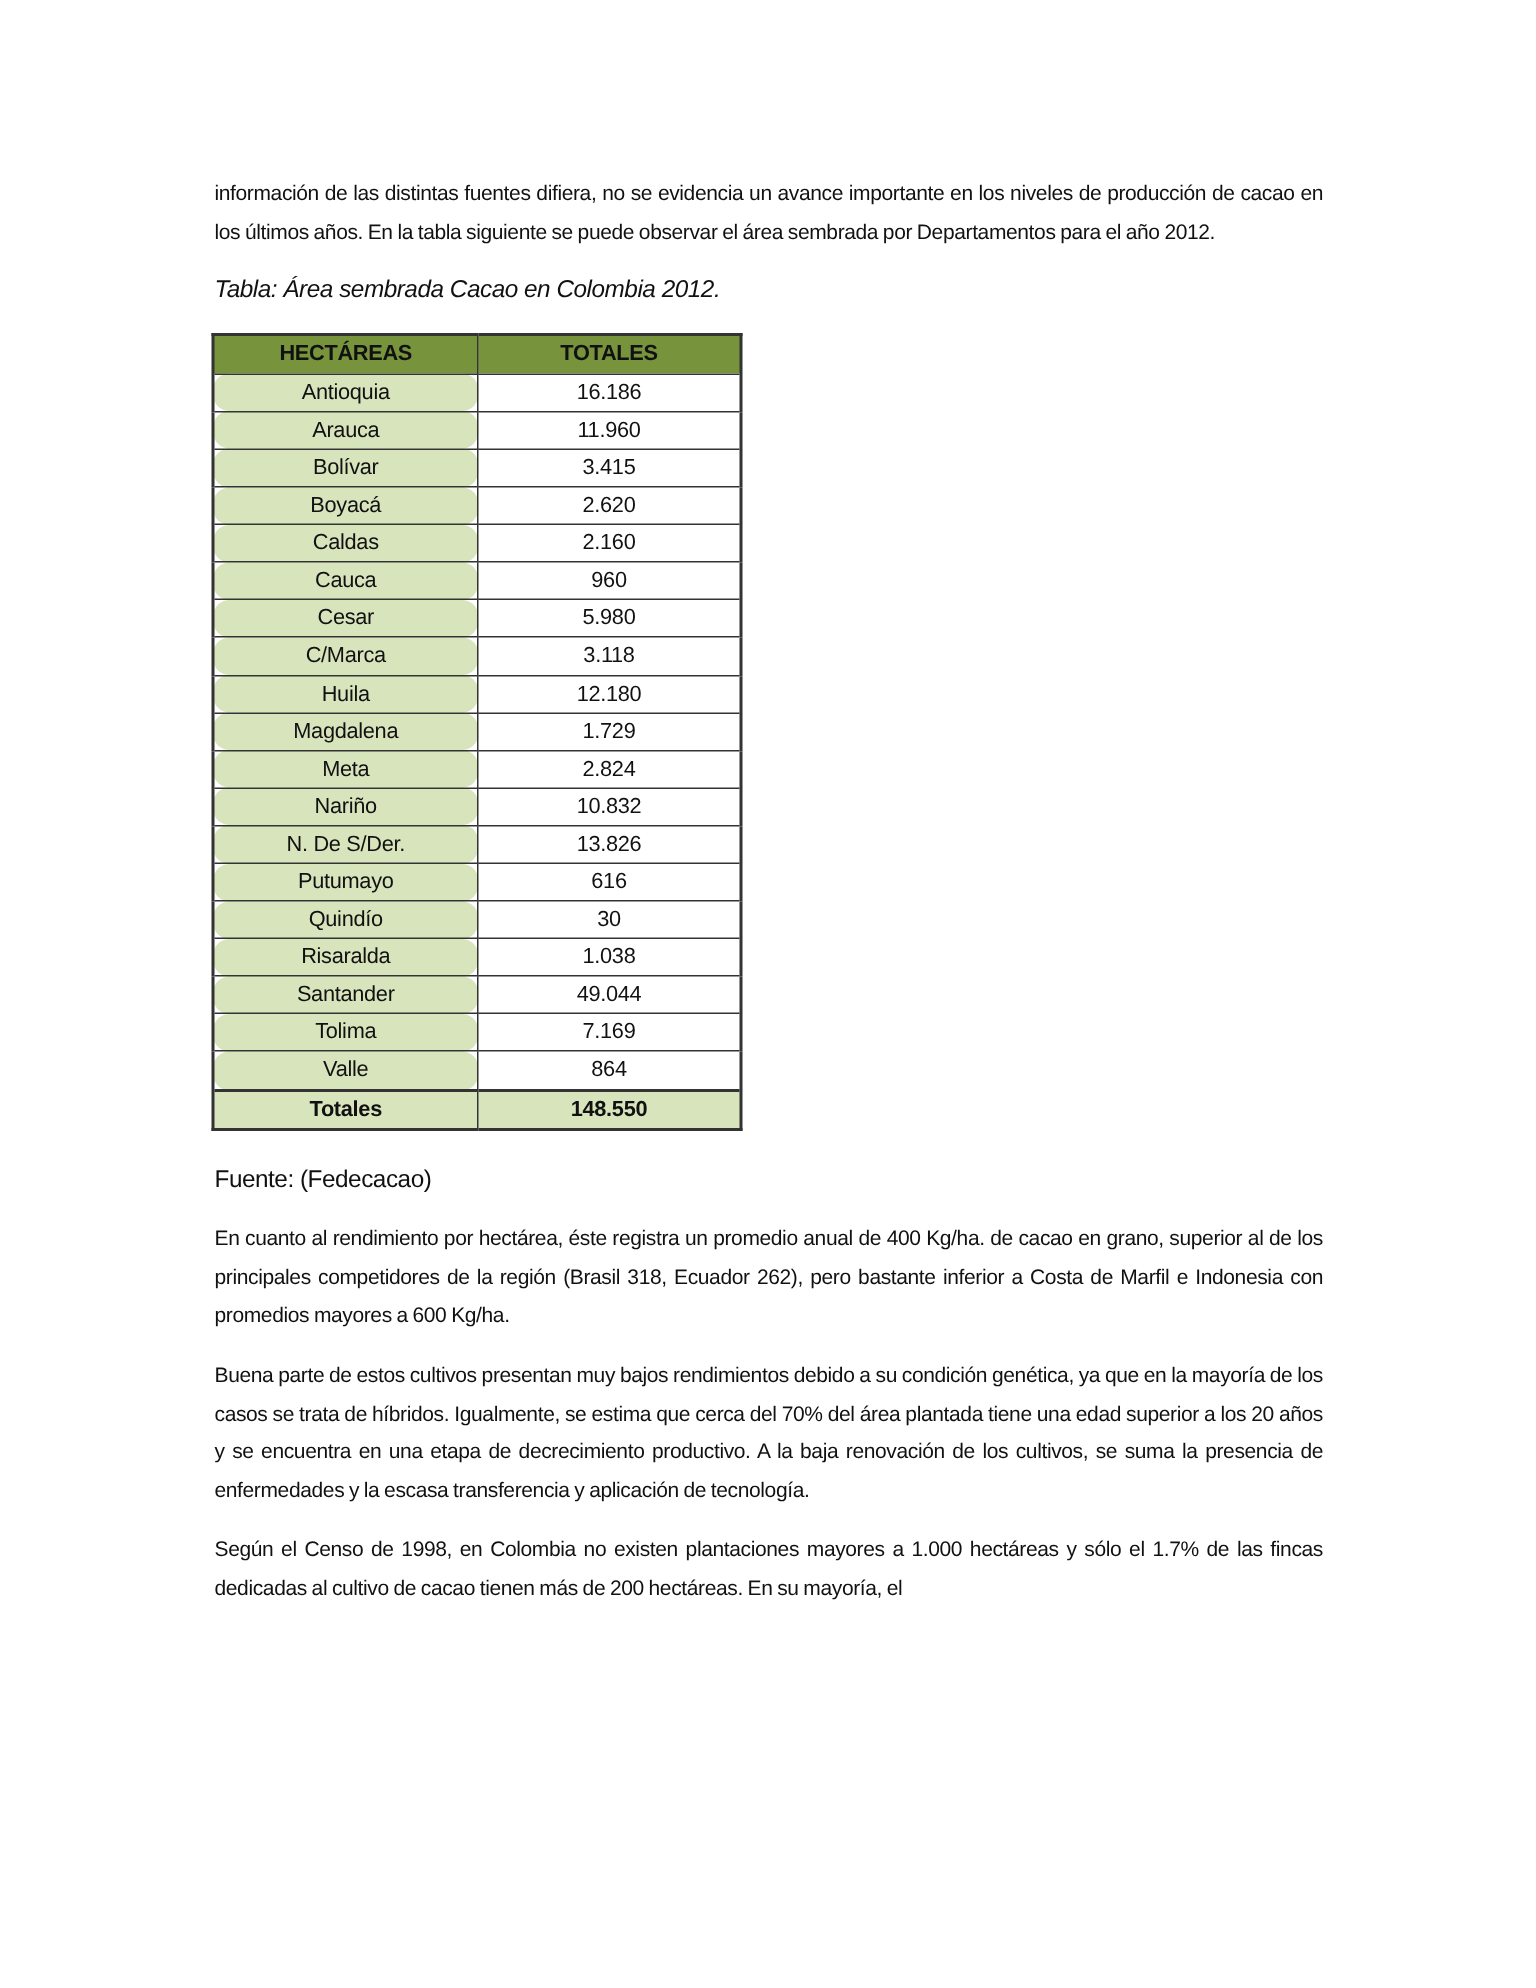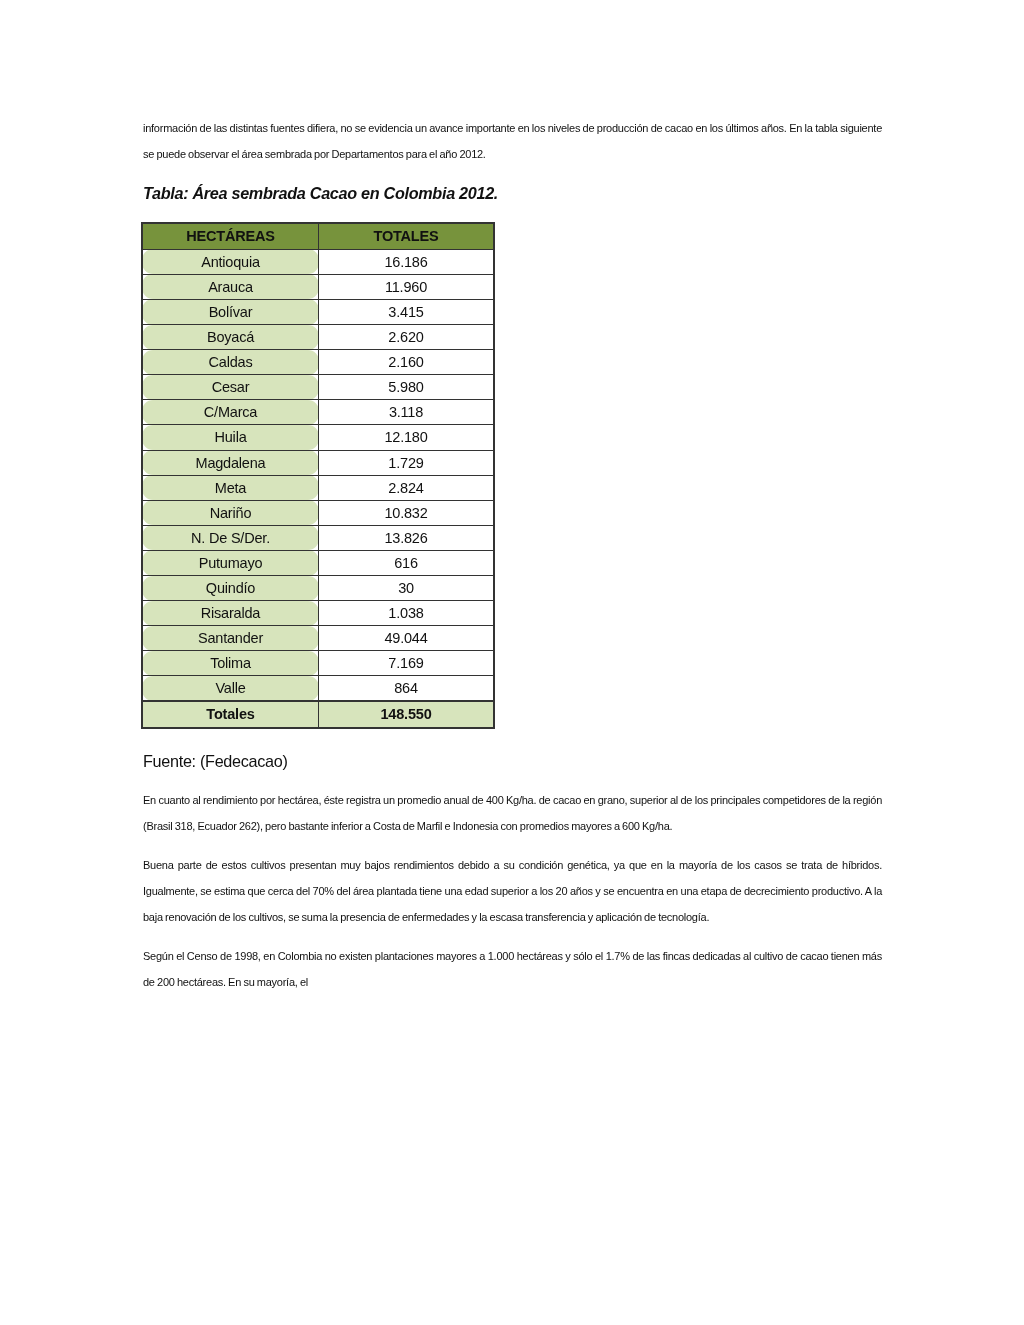--- a/index.html
+++ b/index.html
@@ -15,30 +15,30 @@
       color: #111111;
       overflow: hidden;
     }
     .page {
       position: absolute;
       left: 143px;
       top: 116px;
       width: 739px;
     }
     .para {
-      font-size: 11px;
+      font-size: 14px;
       line-height: 25.6px;
       text-align: justify;
       margin: 0 0 14px 0;
       letter-spacing: -0.25px;
       word-spacing: -0.5px;
     }
     .caption {
       font-size: 16.2px;
-      font-weight: bold;
+      font-weight: normal;
       font-style: italic;
       margin: 0 0 0 0;
       line-height: 25.6px;
       letter-spacing: -0.3px;
     }
     .source {
       font-size: 16.2px;
       line-height: 25.6px;
       margin: 0 0 14px 0;
       letter-spacing: -0.3px;
@@ -121,20 +121,24 @@
         </tr>
       <tr>
           <td class="dept">Boyacá</td>
           <td class="val">2.620</td>
         </tr>
       <tr>
           <td class="dept">Caldas</td>
           <td class="val">2.160</td>
         </tr>
       <tr>
+          <td class="dept">Cauca</td>
+          <td class="val">960</td>
+        </tr>
+      <tr>
           <td class="dept">Cesar</td>
           <td class="val">5.980</td>
         </tr>
       <tr>
           <td class="dept">C/Marca</td>
           <td class="val">3.118</td>
         </tr>
       <tr>
           <td class="dept">Huila</td>
           <td class="val">12.180</td>

